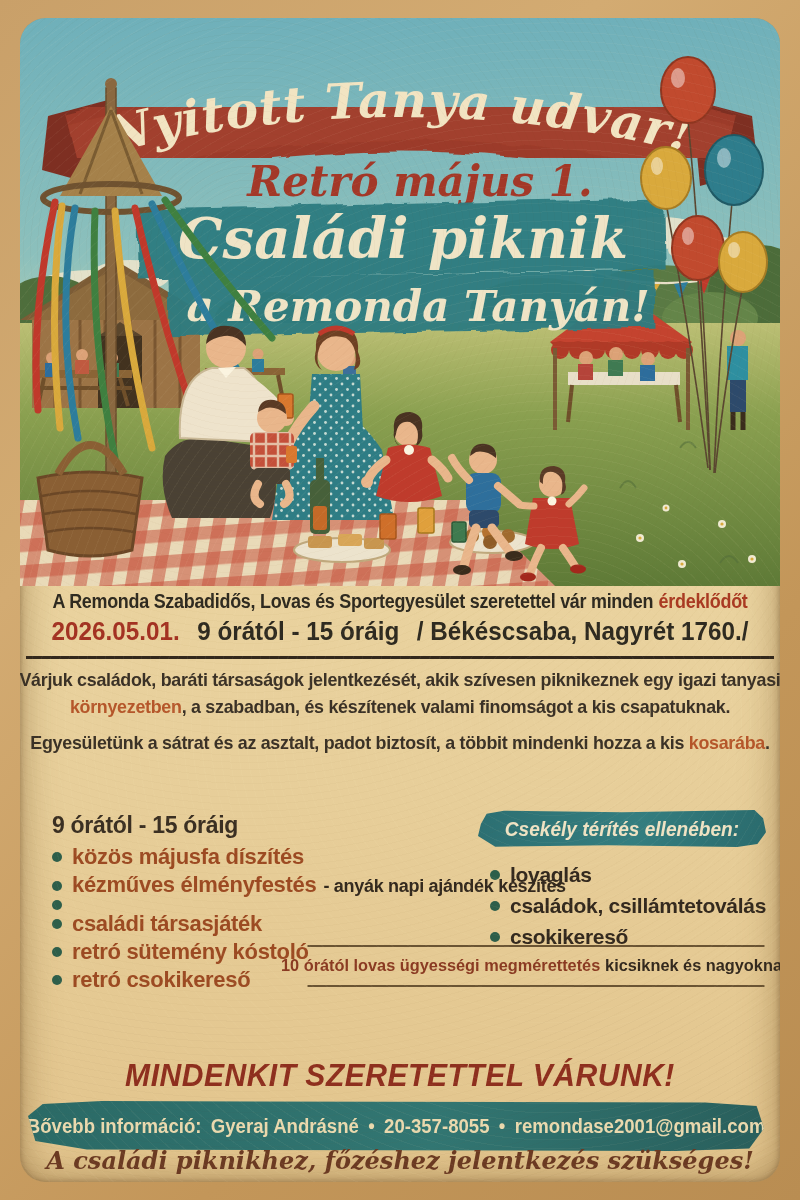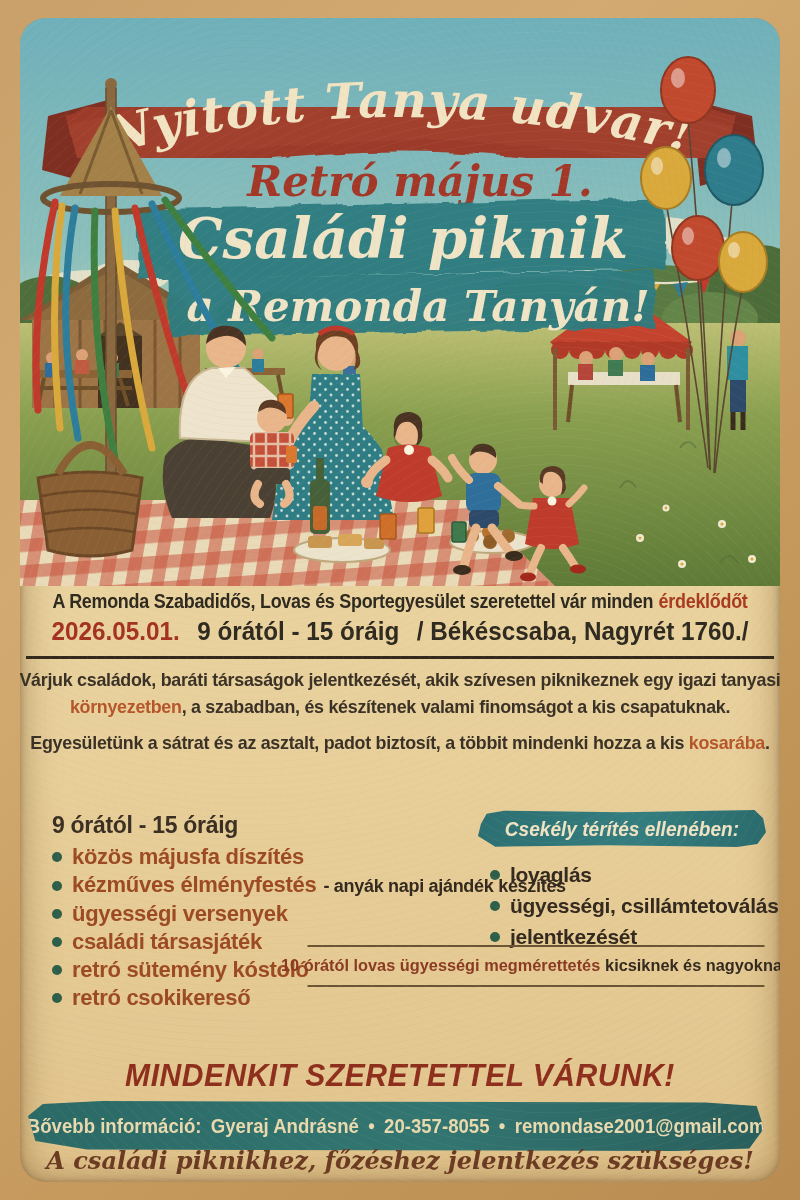--- a/index.html
+++ b/index.html
@@ -389,21 +389,20 @@
             <span>közös májusfa díszítés</span>
             <span class="li-note"></span>
           </li>
         <li>
             <span class="dot"></span>
             <span>kézműves élményfestés</span>
             <span class="li-note">- anyák napi ajándék készítés</span>
           </li>
         <li>
             <span class="dot"></span>
-            <span>ügyességi versenyek</span>
             <span class="li-note"></span>
           </li>
         <li>
             <span class="dot"></span>
             <span>családi társasjáték</span>
             <span class="li-note"></span>
           </li>
         <li>
             <span class="dot"></span>
             <span>retró sütemény kóstoló</span>
@@ -421,25 +420,25 @@
       <div class="brush banner-teal banner2r">
         <span>Csekély térítés ellenében:</span>
       </div>
       <ul>
         <li>
             <span class="dot"></span>
             <span>lovaglás</span>
           </li>
         <li>
             <span class="dot"></span>
-            <span>ügyességi, csillámtetoválás</span>
-          </li>
-        <li>
-            <span class="dot"></span>
-            <span>jelentkezését</span>
+            <span>családok, csillámtetoválás</span>
+          </li>
+        <li>
+            <span class="dot"></span>
+            <span>csokikereső</span>
           </li>
       </ul>
     </div>
 
     <div class="abs rulenote">
       <span class="a">10 órától lovas ügyességi megmérettetés</span>
       <span class="b">kicsiknek és nagyoknak</span>
     </div>
 
 

